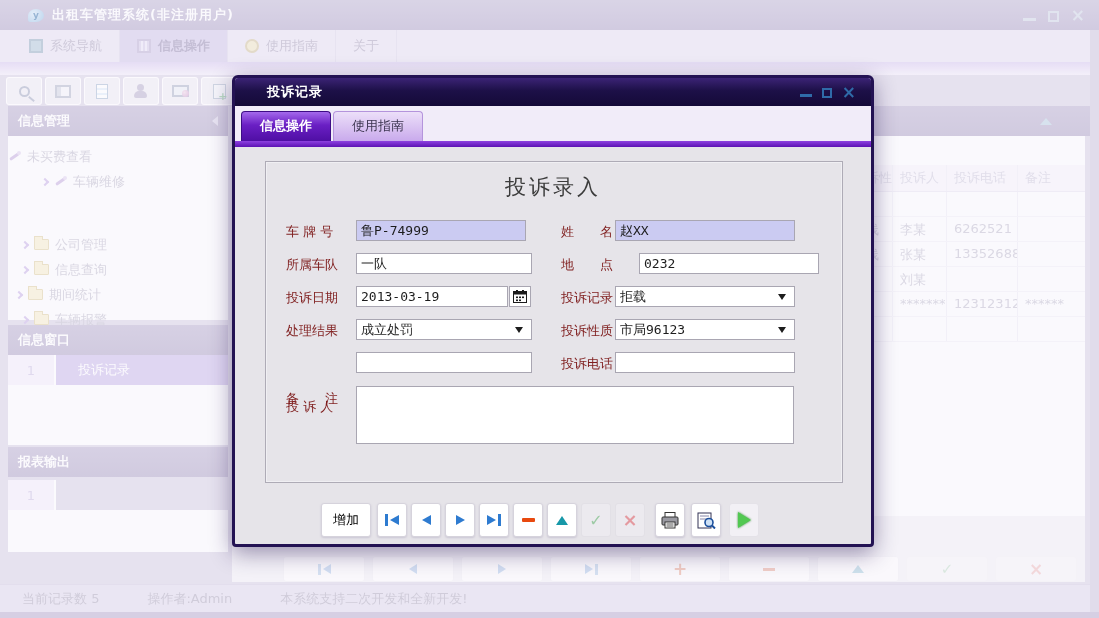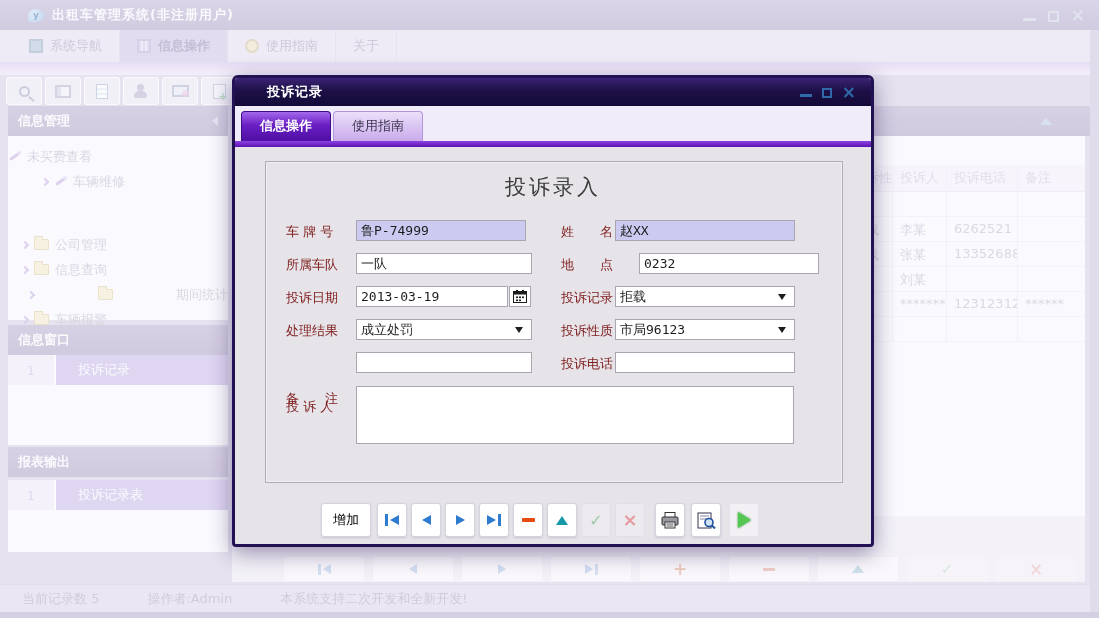--- a/index.html
+++ b/index.html
@@ -212,21 +212,21 @@
     <div class="titem" style="padding-left:14px;margin-top:38px;">
       <span class="chev"></span>
       <span class="folder"></span>
       <span>公司管理</span>
     </div>
     <div class="titem" style="padding-left:14px;">
       <span class="chev"></span>
       <span class="folder"></span>
       <span>信息查询</span>
     </div>
-    <div class="titem" style="padding-left:20px;justify-content:space-between;">
+    <div class="titem" style="padding-left:8px;">
       <span class="chev"></span>
       <span class="folder"></span>
       <span>期间统计</span>
     </div>
     <div class="titem" style="padding-left:14px;">
       <span class="chev"></span>
       <span class="folder"></span>
       <span>车辆报警</span>
     </div>
     <div class="titem" style="padding-left:14px;">
@@ -243,21 +243,20 @@
     <div class="side-num">1</div>
     <div class="side-lbl">投诉记录</div>
   </div>
   <div class="side-blank" style="top:385px;height:60px;"></div>
 
   <div class="side-h" style="top:447px;">
     <span>报表输出</span>
   </div>
   <div class="side-item" style="top:480px;">
     <div class="side-num">1</div>
-    <div class="side-lbl">投诉记录表</div>
   </div>
   <div class="side-blank" style="top:510px;height:42px;"></div>
 
   <div class="content-h">
     <span class="tri-u-sm"></span>
   </div>
   <div class="content-body"></div>
 
   <div class="bgtable">
     <div class="bgrow hdr">

